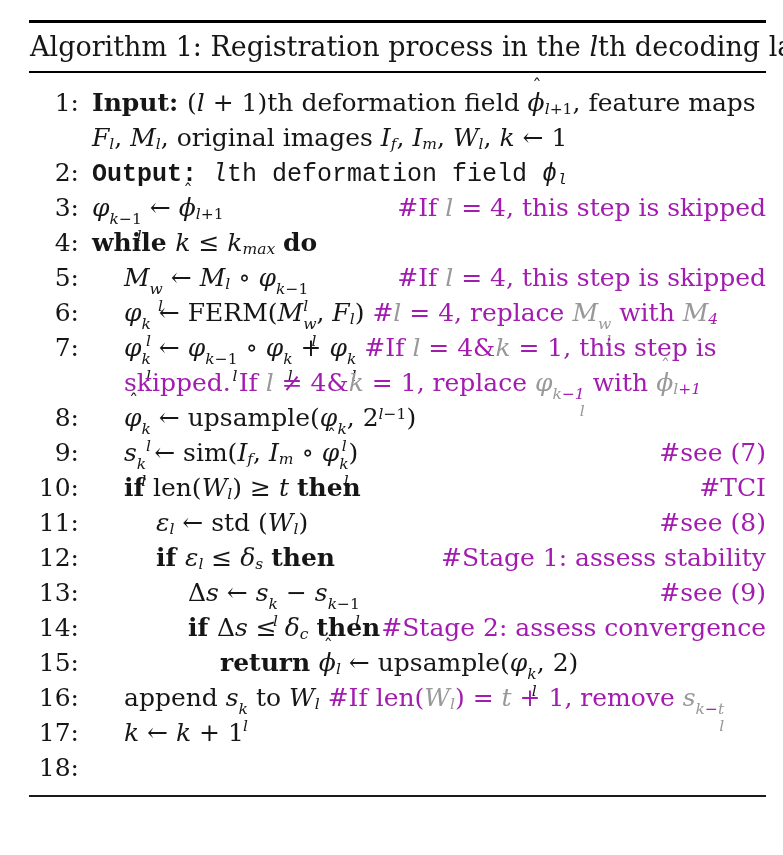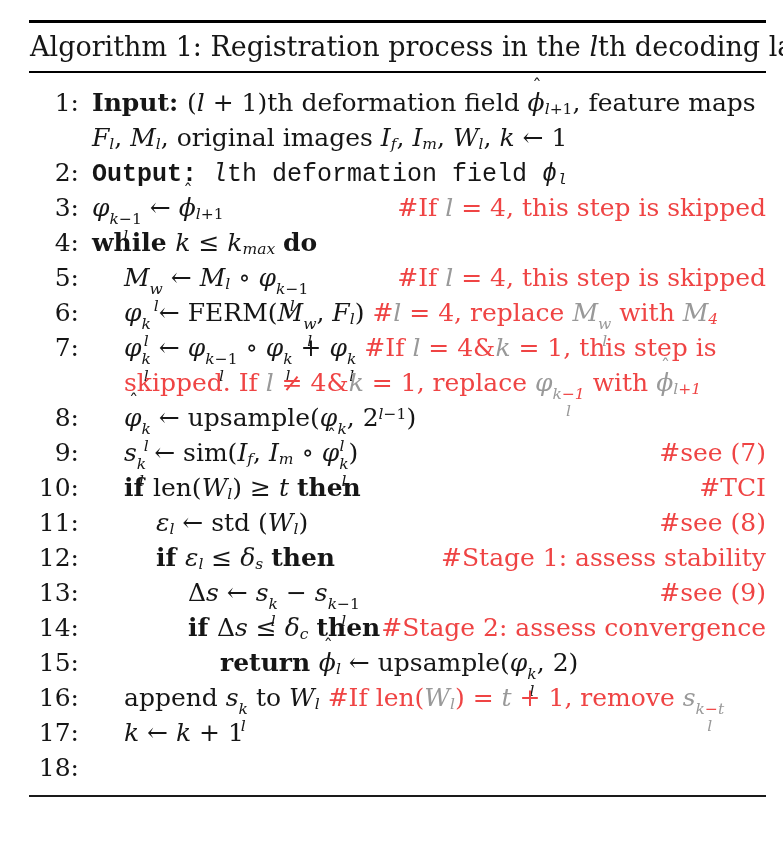--- a/index.html
+++ b/index.html
@@ -16,28 +16,28 @@
   .algo-body{padding:12px 0 10px 0;border-bottom:2px solid #1a1a1a;}
   .row{display:flex;align-items:baseline;height:35px;line-height:35px;font-size:25px;white-space:pre;}
   .num{flex:0 0 50px;text-align:right;}
   .code{margin-left:13px;}
   .comment{margin-left:auto;}
   
   .sg{white-space:pre;}
   .n{font-style:normal;}
   .i{font-style:italic;}
   .b{font-weight:700;}
-  .g{color:#ef4444;}
+  .g{color:#a21caf;}
   .gi{color:#999999;font-style:italic;}
   
   .sg sup{font-size:0.62em;line-height:0;vertical-align:0.45em;}
   .sg sub{font-size:0.62em;line-height:0;vertical-align:-0.22em;}
   
   .scripts{
-    display:inline-flex;flex-direction:column;align-items:center;
+    display:inline-flex;flex-direction:column;align-items:flex-end;
     vertical-align:-0.52em;font-size:0.62em;line-height:1.12;
   }
   .scripts .srow{display:block;}
   
   .hatwrap{position:relative;display:inline-block;}
   .hatmark{
     position:absolute;top:-0.40em;left:55%;transform:translateX(-50%);
     font-size:0.75em;font-style:normal;line-height:1;color:inherit;
   }
 </style>

